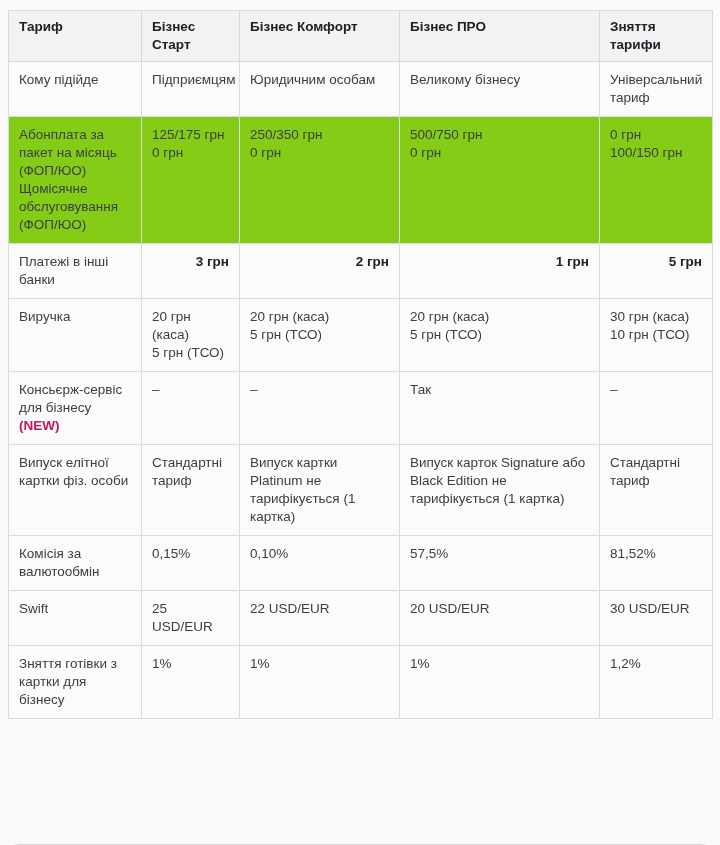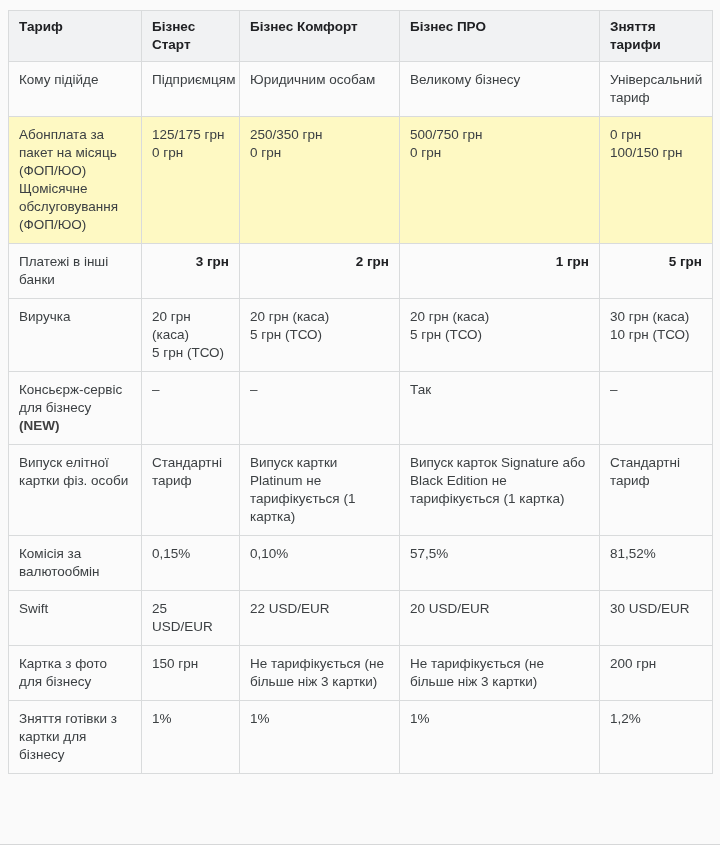--- a/index.html
+++ b/index.html
@@ -13,20 +13,21 @@
     font-family: "Liberation Sans", sans-serif;
     font-size: 13.5px;
     color: #3c4043;
     -webkit-font-smoothing: antialiased;
   }
   .page {
     position: relative;
     width: 720px;
     height: 845px;
     overflow: hidden;
+    border-radius: 21px;
   }
   table.tariff {
     border-collapse: collapse;
     table-layout: fixed;
     width: 704px;
     margin: 10px 8px 0 8px;
     background: #fbfbfb;
   }
   .tariff th,
   .tariff td {
@@ -39,30 +40,30 @@
     font-weight: 400;
     overflow: hidden;
   }
   .tariff thead th {
     background: #f1f2f3;
     color: #202124;
     font-weight: 700;
     padding: 7px 10px;
   }
   .tariff tbody tr.shaded td {
-    background: #fef9c3;
+    background: #84cc16;
   }
   .tariff tbody tr.bold-values td.value-cell {
     font-weight: 700;
     color: #202124;
     text-align: right;
   }
   .tariff td b {
     font-weight: 700;
-    color: #404040;
+    color: #be185d;
   }
   .bottom-divider {
     position: absolute;
     left: 0;
     bottom: 0;
     width: 720px;
     height: 1px;
     background: #d6d7d8;
   }
 </style>
@@ -146,27 +147,20 @@
           <td class="value-cell">81,52%</td>
         </tr>
         <tr>
           <td class="label-cell"><span>Swift</span></td>
           <td class="value-cell">25 USD/EUR</td>
           <td class="value-cell">22 USD/EUR</td>
           <td class="value-cell">20 USD/EUR</td>
           <td class="value-cell">30 USD/EUR</td>
         </tr>
         <tr>
-          <td class="label-cell"><span>Картка з фото для бізнесу</span></td>
-          <td class="value-cell">150 грн</td>
-          <td class="value-cell">Не тарифікується (не більше ніж 3 картки)</td>
-          <td class="value-cell">Не тарифікується (не більше ніж 3 картки)</td>
-          <td class="value-cell">200 грн</td>
-        </tr>
-        <tr>
           <td class="label-cell"><span>Зняття готівки з картки для бізнесу</span></td>
           <td class="value-cell">1%</td>
           <td class="value-cell">1%</td>
           <td class="value-cell">1%</td>
           <td class="value-cell">1,2%</td>
         </tr>
       </tbody>
   </table>
   <div class="bottom-divider"></div>
 </div>

